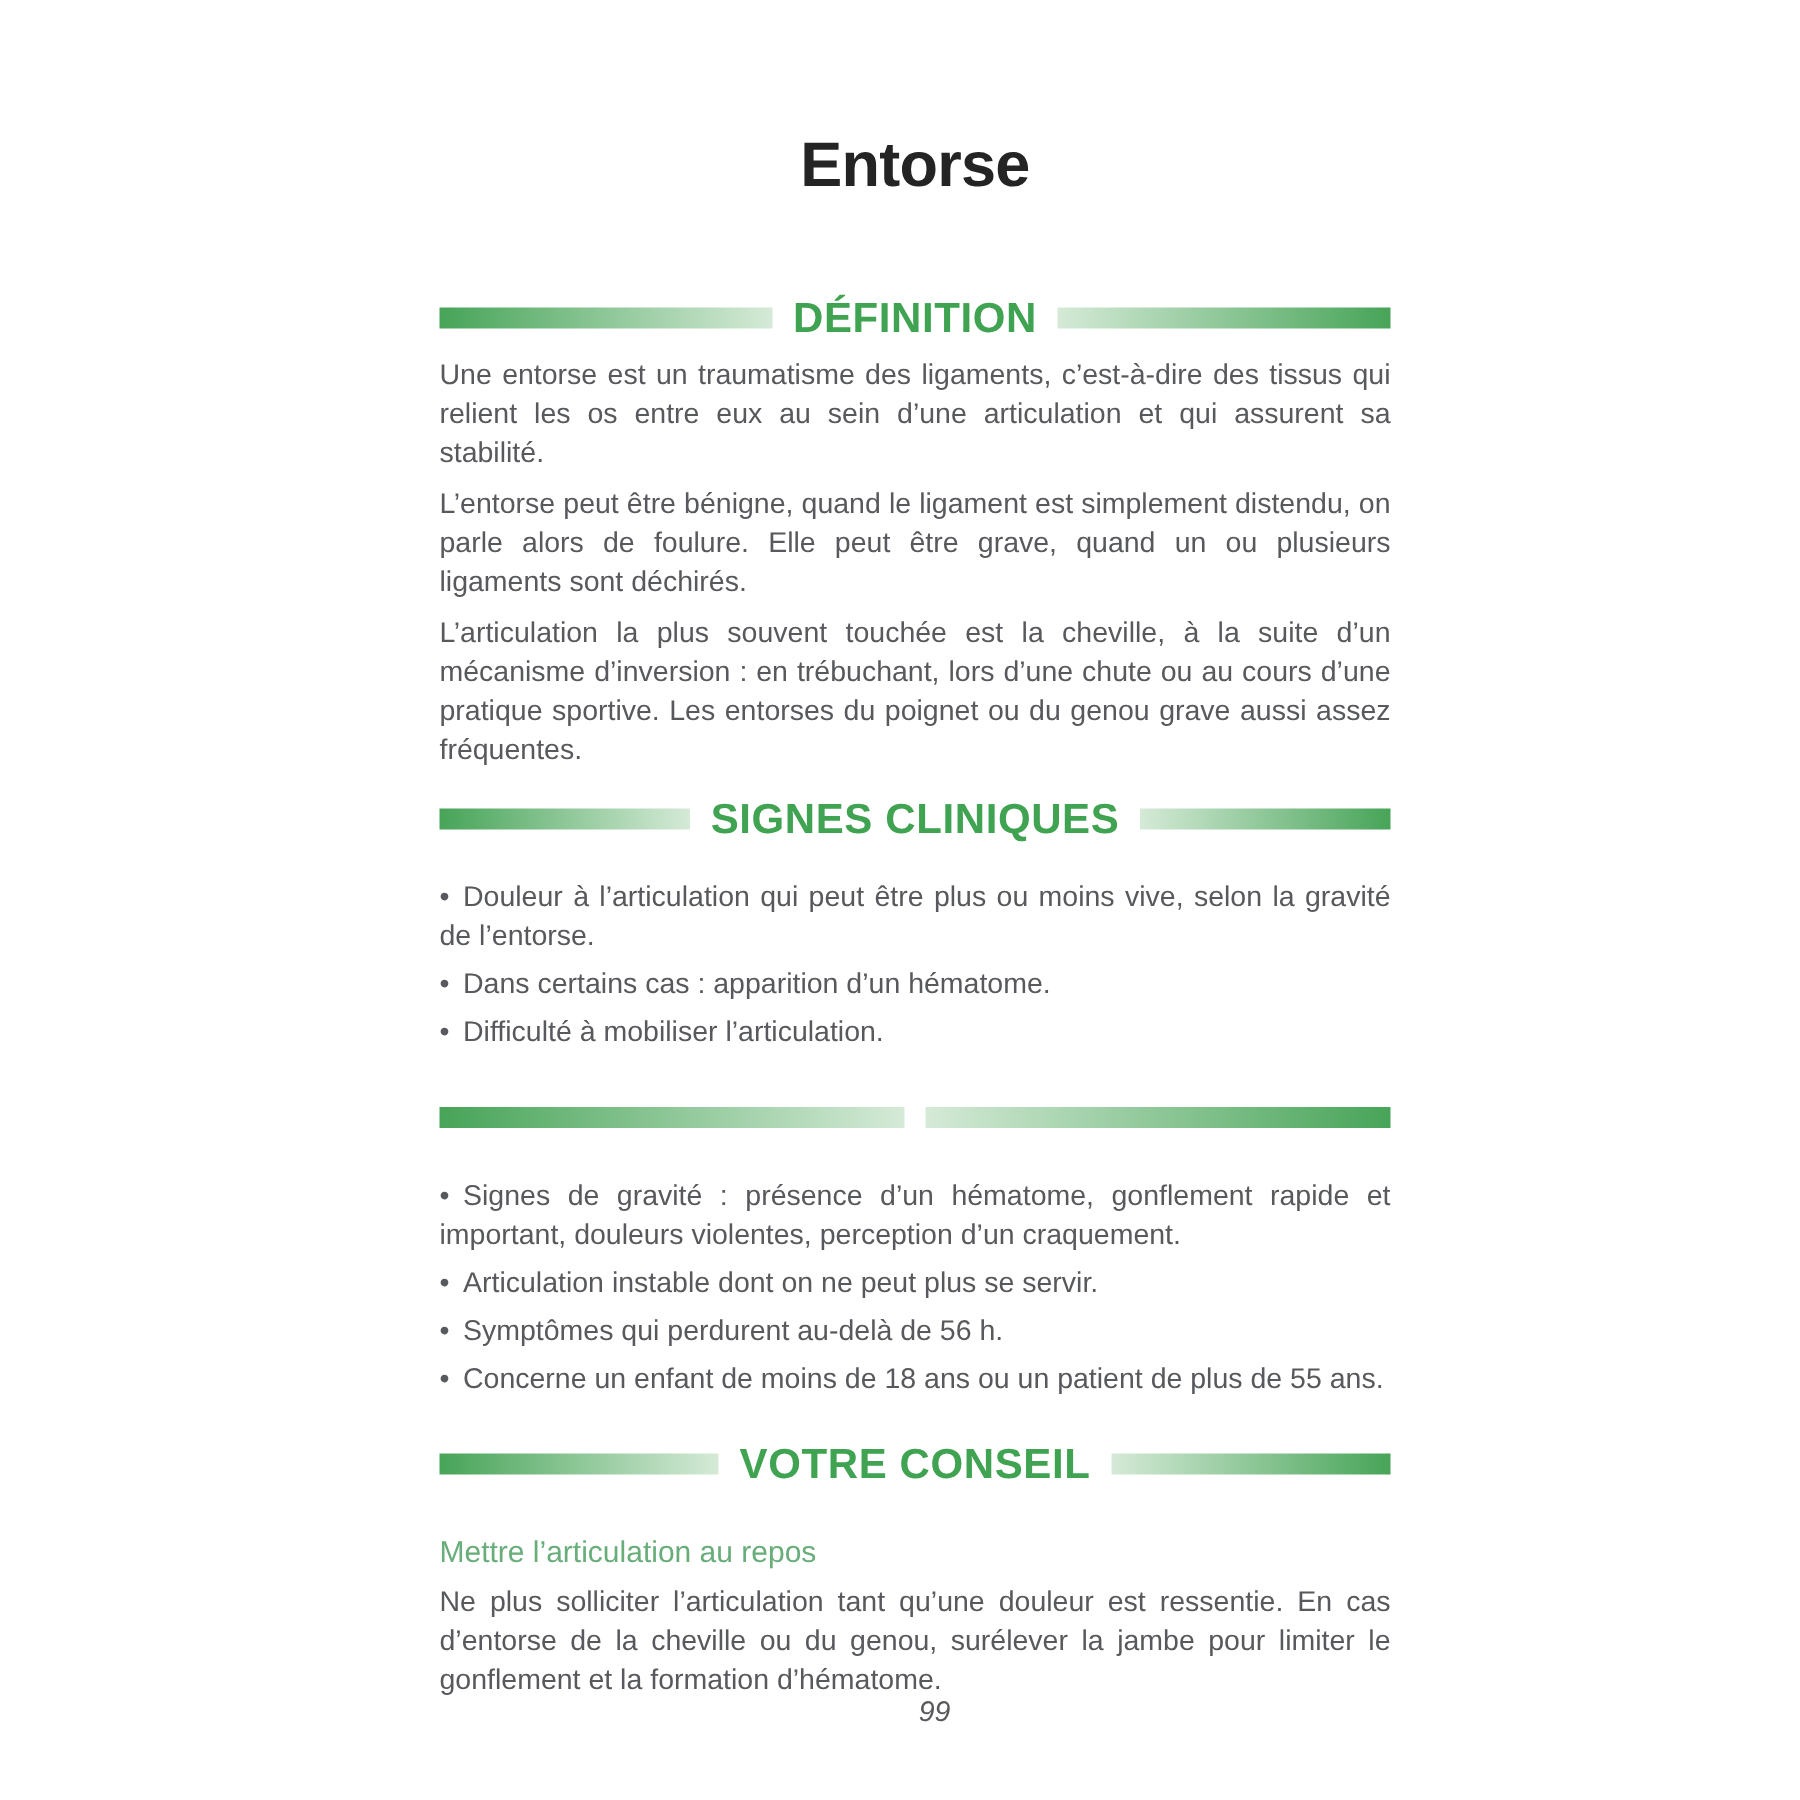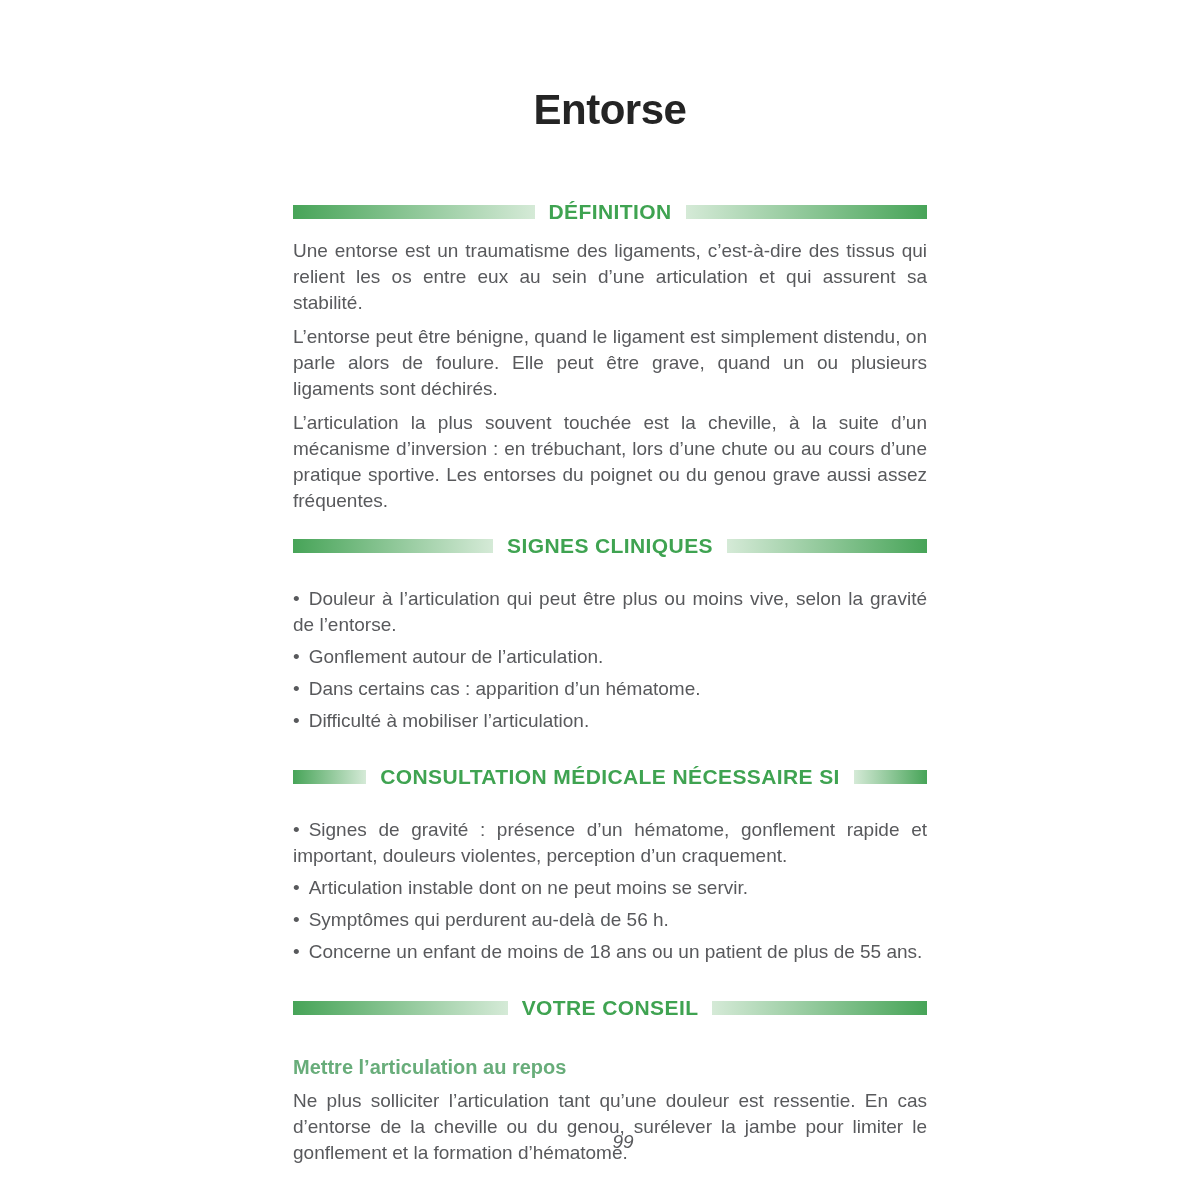--- a/index.html
+++ b/index.html
@@ -47,21 +47,21 @@
     height: 24px;
   }
   .bar {
     flex: 1 1 auto;
     height: 14px;
   }
   .bar-left  { background: linear-gradient(to right, var(--bar-solid), var(--bar-pale)); }
   .bar-right { background: linear-gradient(to right, var(--bar-pale), var(--bar-solid)); }
   .section-heading {
     flex: 0 0 auto;
-    font-size: 21px;
+    font-size: 28px;
     line-height: 24px;
     font-weight: bold;
     letter-spacing: 0.4px;
     color: var(--header-green);
     white-space: nowrap;
   }
   #sec-definition   .section-header { margin-top: 66px; }
   #sec-signes       .section-header { margin-top: 20px; }
   #sec-consultation .section-header { margin-top: 31px; }
   #sec-conseil      .section-header { margin-top: 31px; }
@@ -85,21 +85,21 @@
   }
   .bullet-item:first-child { margin-top: 16px; }
   .bullet-glyph {
     display: inline-block;
     margin-right: 9px;
   }
   .sub-heading {
     margin: 34px 0 0 0;
     font-size: 20px;
     line-height: 26px;
-    font-weight: bold;
+    font-weight: normal;
     color: var(--subheading-green);
   }
   .page-number {
     position: absolute;
     left: 306px;
     width: 634px;
     top: 1131px;
     text-align: center;
     font-size: 19px;
     color: var(--body-text);
@@ -126,35 +126,33 @@
     </section>
 
     <section id="sec-signes">
       <div class="section-header">
         <span class="bar bar-left"></span>
         <span class="section-heading">SIGNES CLINIQUES</span>
         <span class="bar bar-right"></span>
       </div>
       <div class="bullet-list">
         <p class="bullet-item"><span class="bullet-glyph">•</span><span>Douleur à l’articulation qui peut être plus ou moins vive, selon la gravité de l’entorse.</span></p>
-        <p class="bullet-item"><span class="bullet-glyph">•</span><span>Gonflement autour de l’articulation.</span></p>
         <p class="bullet-item"><span class="bullet-glyph">•</span><span>Dans certains cas : apparition d’un hématome.</span></p>
         <p class="bullet-item"><span class="bullet-glyph">•</span><span>Difficulté à mobiliser l’articulation.</span></p>
       </div>
     </section>
 
     <section id="sec-consultation">
       <div class="section-header">
         <span class="bar bar-left"></span>
-        <span class="section-heading">CONSULTATION MÉDICALE NÉCESSAIRE SI</span>
         <span class="bar bar-right"></span>
       </div>
       <div class="bullet-list">
         <p class="bullet-item"><span class="bullet-glyph">•</span><span>Signes de gravité : présence d’un hématome, gonflement rapide et important, douleurs violentes, perception d’un craquement.</span></p>
-        <p class="bullet-item"><span class="bullet-glyph">•</span><span>Articulation instable dont on ne peut moins se servir.</span></p>
+        <p class="bullet-item"><span class="bullet-glyph">•</span><span>Articulation instable dont on ne peut plus se servir.</span></p>
         <p class="bullet-item"><span class="bullet-glyph">•</span><span>Symptômes qui perdurent au-delà de 56 h.</span></p>
         <p class="bullet-item"><span class="bullet-glyph">•</span><span>Concerne un enfant de moins de 18 ans ou un patient de plus de 55 ans.</span></p>
       </div>
     </section>
 
     <section id="sec-conseil">
       <div class="section-header">
         <span class="bar bar-left"></span>
         <span class="section-heading">VOTRE CONSEIL</span>
         <span class="bar bar-right"></span>

